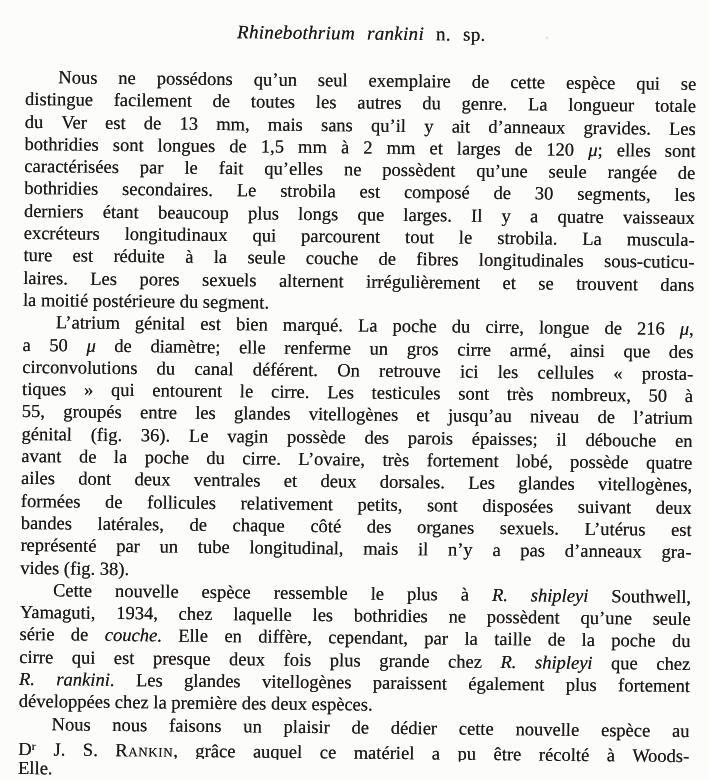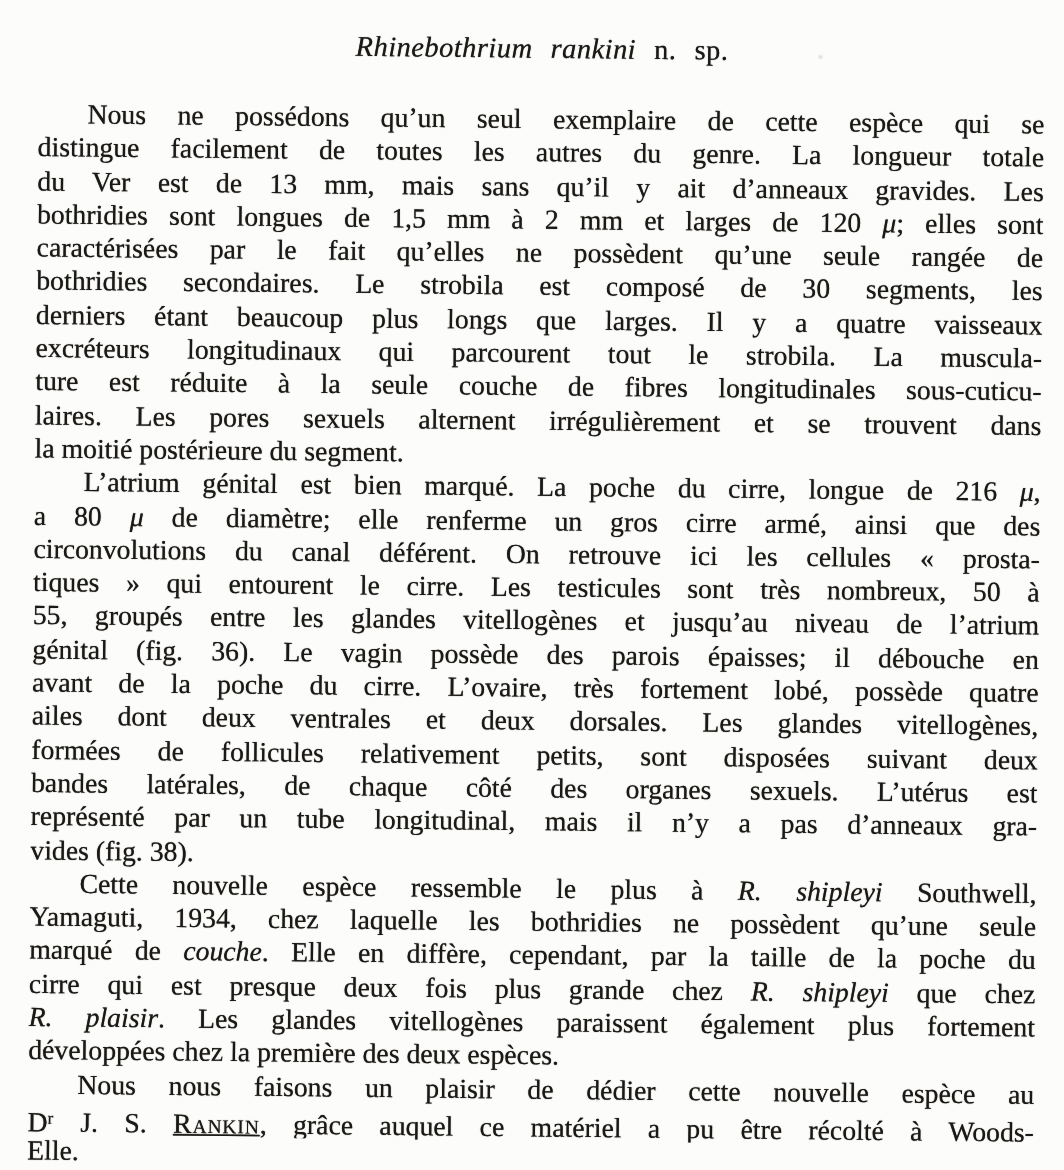--- a/index.html
+++ b/index.html
@@ -66,21 +66,20 @@
   }
   .run-italic{font-style:italic;}
   .run-sup{
     font-size:0.62em;
     vertical-align:0.45em;
     letter-spacing:0.5px;
   }
   .run-smallcaps{
     font-variant:small-caps;
     letter-spacing:0.6px;
-    text-decoration:underline;
   }
 </style>
 </head>
 <body>
 
 <div class="page">
   <div class="content">
     <div class="doc-title">
       <span class="species">Rhinebothrium rankini</span>
       <span class="suffix">n. sp.</span>
@@ -94,38 +93,38 @@
           <div class="line"><span>caractérisées par le fait qu’elles ne possèdent qu’une seule rangée de</span></div>
           <div class="line"><span>bothridies secondaires. Le strobila est composé de 30 segments, les</span></div>
           <div class="line"><span>derniers étant beaucoup plus longs que larges. Il y a quatre vaisseaux</span></div>
           <div class="line"><span>excréteurs longitudinaux qui parcourent tout le strobila. La muscula-</span></div>
           <div class="line"><span>ture est réduite à la seule couche de fibres longitudinales sous-cuticu-</span></div>
           <div class="line"><span>laires. Les pores sexuels alternent irrégulièrement et se trouvent dans</span></div>
           <div class="line endline"><span>la moitié postérieure du segment.</span></div>
         </div>
         <div class="paragraph">
           <div class="line indent"><span>L’atrium génital est bien marqué. La poche du cirre, longue de 216 </span><span class="run-italic">μ</span><span>,</span></div>
-          <div class="line"><span>a 80 </span><span class="run-italic">μ</span><span> de diamètre; elle renferme un gros cirre armé, ainsi que des</span></div>
+          <div class="line"><span>a 50 </span><span class="run-italic">μ</span><span> de diamètre; elle renferme un gros cirre armé, ainsi que des</span></div>
           <div class="line"><span>circonvolutions du canal déférent. On retrouve ici les cellules « prosta-</span></div>
           <div class="line"><span>tiques » qui entourent le cirre. Les testicules sont très nombreux, 50 à</span></div>
           <div class="line"><span>55, groupés entre les glandes vitellogènes et jusqu’au niveau de l’atrium</span></div>
           <div class="line"><span>génital (fig. 36). Le vagin possède des parois épaisses; il débouche en</span></div>
           <div class="line"><span>avant de la poche du cirre. L’ovaire, très fortement lobé, possède quatre</span></div>
           <div class="line"><span>ailes dont deux ventrales et deux dorsales. Les glandes vitellogènes,</span></div>
           <div class="line"><span>formées de follicules relativement petits, sont disposées suivant deux</span></div>
           <div class="line"><span>bandes latérales, de chaque côté des organes sexuels. L’utérus est</span></div>
           <div class="line"><span>représenté par un tube longitudinal, mais il n’y a pas d’anneaux gra-</span></div>
           <div class="line endline"><span>vides (fig. 38).</span></div>
         </div>
         <div class="paragraph">
           <div class="line indent"><span>Cette nouvelle espèce ressemble le plus à </span><span class="run-italic">R. shipleyi</span><span> Southwell,</span></div>
           <div class="line"><span>Yamaguti, 1934, chez laquelle les bothridies ne possèdent qu’une seule</span></div>
-          <div class="line"><span>marqué de </span><span class="run-italic">couche</span><span>. Elle en diffère, cependant, par la taille de la poche du</span></div>
+          <div class="line"><span>série de </span><span class="run-italic">couche</span><span>. Elle en diffère, cependant, par la taille de la poche du</span></div>
           <div class="line"><span>cirre qui est presque deux fois plus grande chez </span><span class="run-italic">R. shipleyi</span><span> que chez</span></div>
-          <div class="line"><span class="run-italic">R. plaisir</span><span>. Les glandes vitellogènes paraissent également plus fortement</span></div>
+          <div class="line"><span class="run-italic">R. rankini</span><span>. Les glandes vitellogènes paraissent également plus fortement</span></div>
           <div class="line endline"><span>développées chez la première des deux espèces.</span></div>
         </div>
         <div class="paragraph">
           <div class="line indent"><span>Nous nous faisons un plaisir de dédier cette nouvelle espèce au</span></div>
           <div class="line"><span>D</span><span class="run-sup">r</span><span> J. S. </span><span class="run-smallcaps">Rankin</span><span>, grâce auquel ce matériel a pu être récolté à Woods-</span></div>
           <div class="line endline"><span>Elle.</span></div>
         </div>
       </div>
   </div>
 </div>

